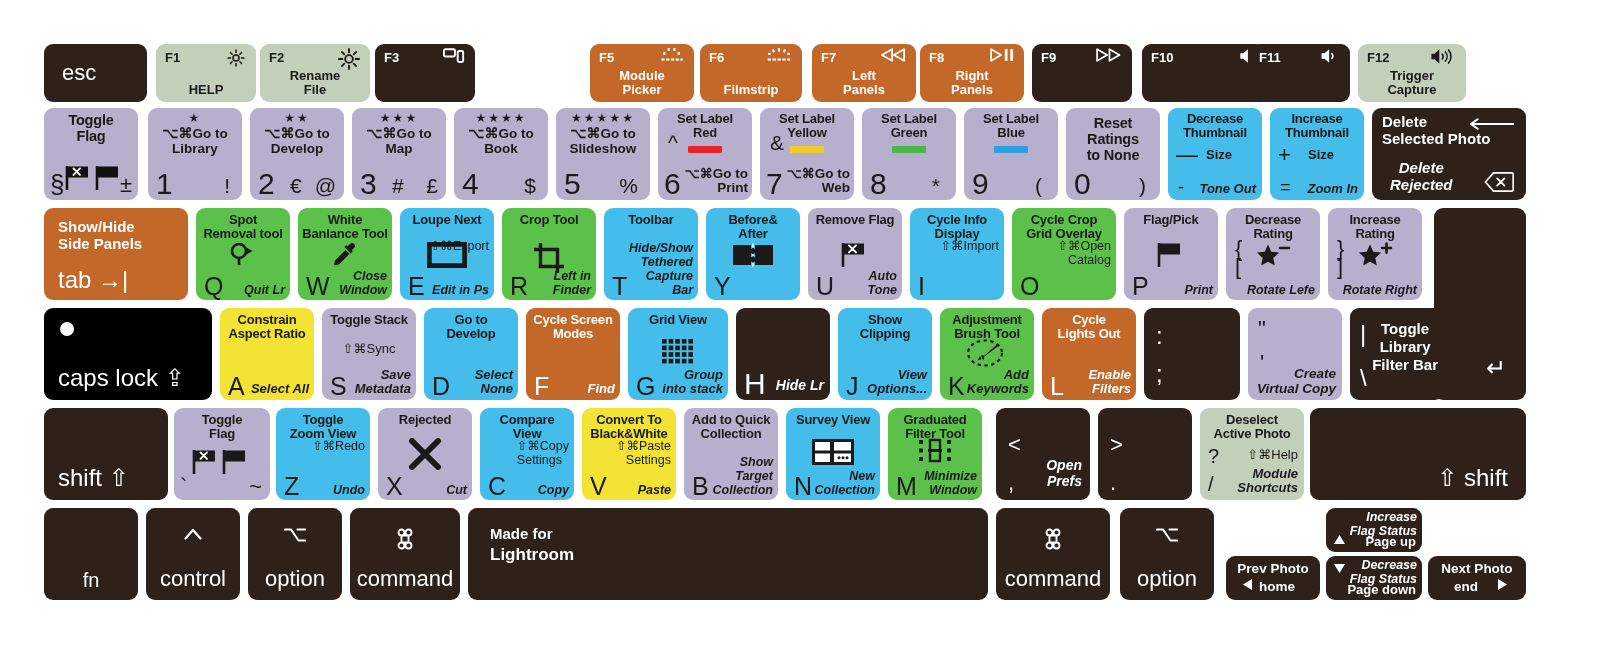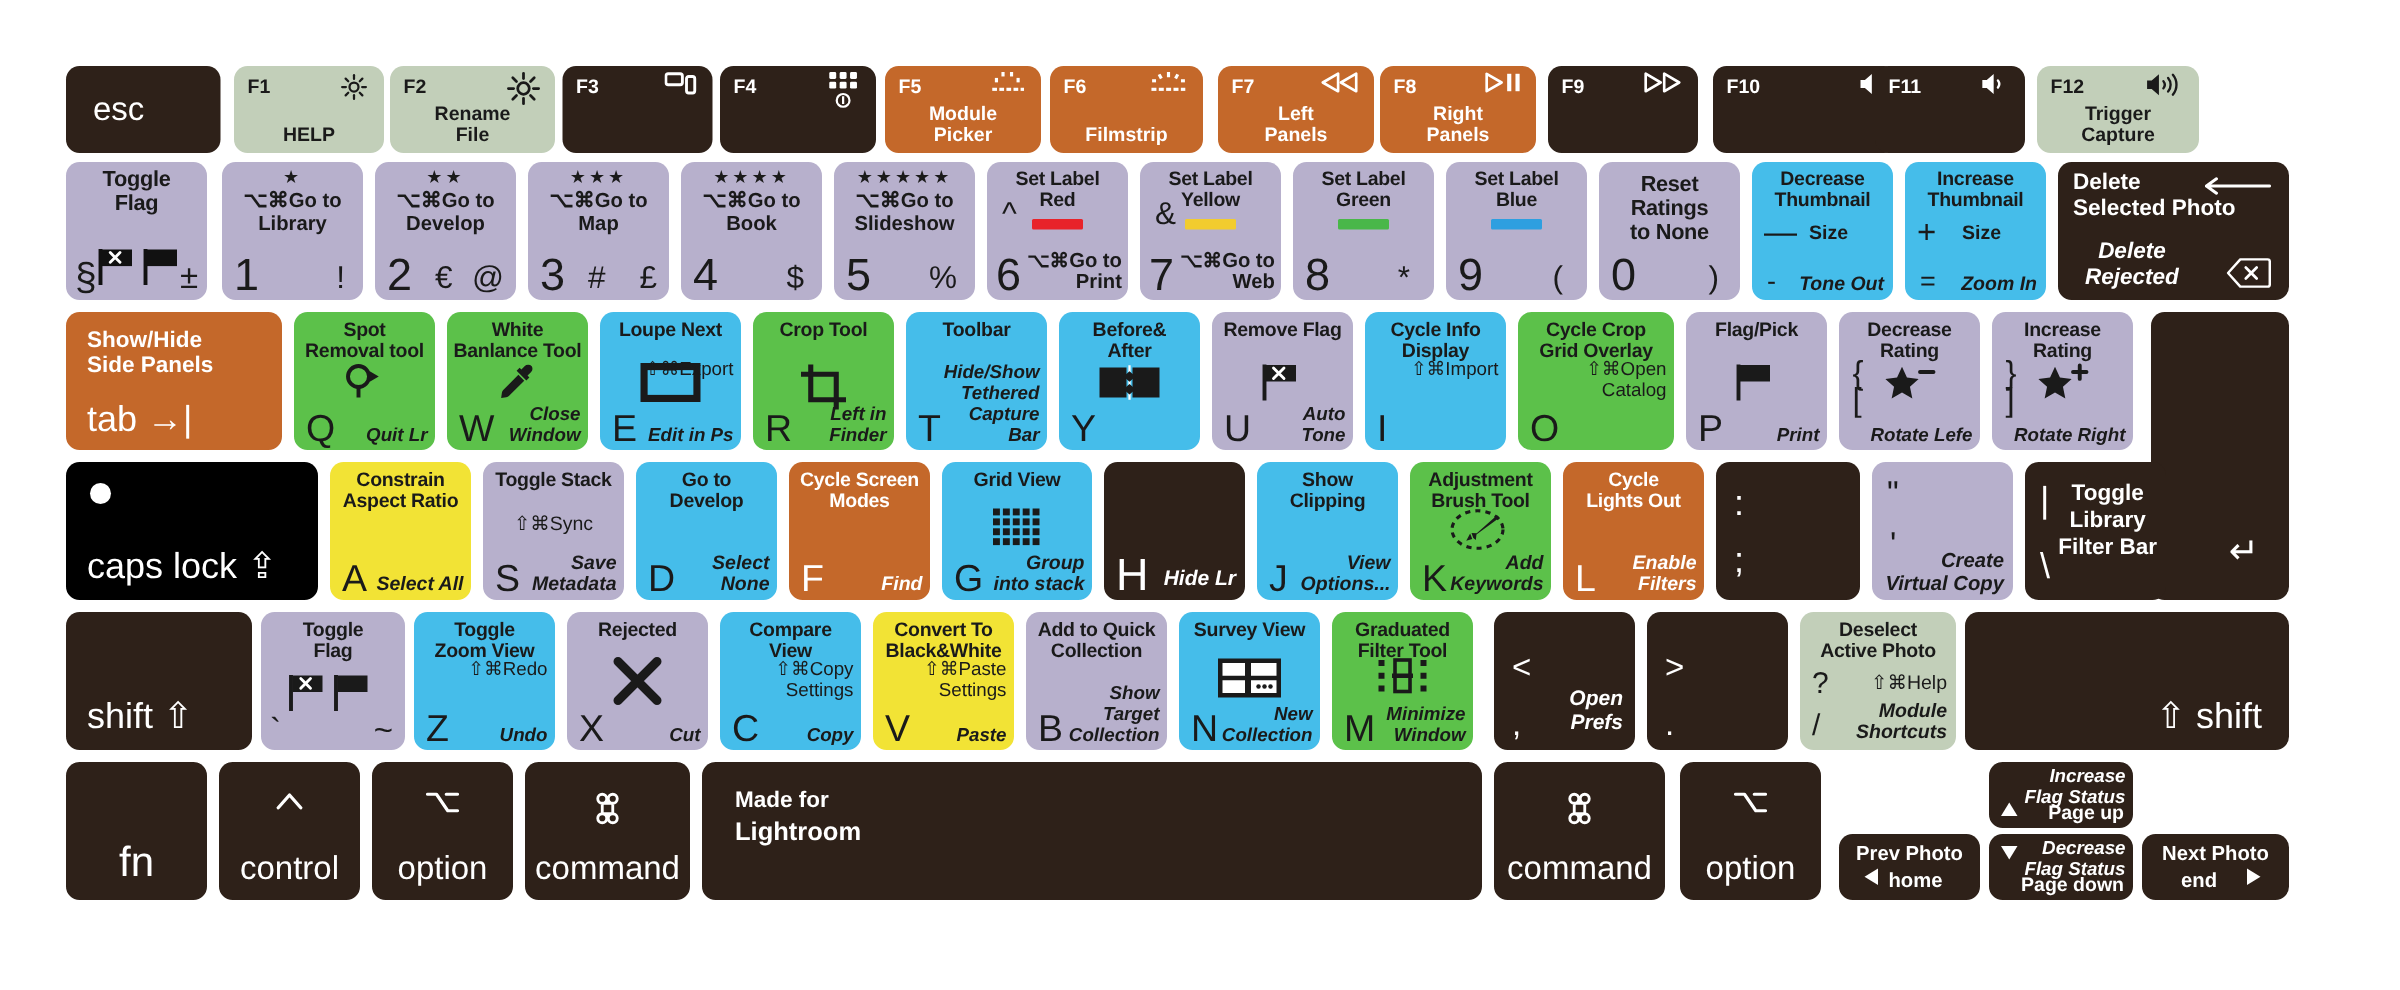--- a/index.html
+++ b/index.html
@@ -92,37 +92,20 @@
         </svg>
       </div>
       <div class="fnname"><span>Rename</span><br><span>File</span></div>
     </div>
     <div class="key dark" style="left: 375px; top: 44px; width: 100px; height: 58px; background: rgb(46, 33, 25);">
       <div class="fnlabel">F3</div>
       <div class="fnicon">
         <svg width="22" height="17" viewBox="0 0 24 18">
           <rect x="1" y="1" width="12" height="8" rx="1.6" fill="none" stroke="#ffffff" stroke-width="2.1"></rect>
           <rect x="16" y="3" width="6" height="12" rx="1.6" fill="none" stroke="#ffffff" stroke-width="2.1"></rect>
-        </svg>
-      </div>
-    </div>
-    <div class="key dark" style="left: 480px; top: 44px; width: 104px; height: 58px; background: rgb(46, 33, 25);">
-      <div class="fnlabel">F4</div>
-      <div class="fnicon">
-        <svg width="22" height="24" viewBox="0 0 22 26">
-          <g fill="#ffffff">
-            <rect x="0" y="0" width="5" height="5" rx="1"></rect>
-            <rect x="7.5" y="0" width="5" height="5" rx="1"></rect>
-            <rect x="15" y="0" width="5" height="5" rx="1"></rect>
-            <rect x="0" y="7" width="5" height="5" rx="1"></rect>
-            <rect x="7.5" y="7" width="5" height="5" rx="1"></rect>
-            <rect x="15" y="7" width="5" height="5" rx="1"></rect>
-          </g>
-          <circle cx="10" cy="20.5" r="4.6" fill="none" stroke="#ffffff" stroke-width="1.6"></circle>
-          <path d="M10 17.6v5.6" stroke="#ffffff" stroke-width="1.6"></path>
         </svg>
       </div>
     </div>
     <div class="key dark" style="left: 590px; top: 44px; width: 104px; height: 58px; background: rgb(196, 104, 42);">
       <div class="fnlabel">F5</div>
       <div class="fnicon">
         <svg width="24" height="14" viewBox="0 0 26 16">
           <g fill="#ffffff">
             <rect x="8" y="0" width="2.4" height="3.4"></rect>
             <rect x="14.5" y="0" width="2.4" height="3.4"></rect>
@@ -591,21 +574,21 @@
         <svg width="34" height="32" viewBox="0 0 34 32">
           <path d="M4 3 30 29M30 3 4 29" stroke="#1a1a1a" stroke-width="6" stroke-linecap="round"></path>
         </svg>
       </div>
       <div class="bigchar sm">X</div>
       <div class="sub" style="right:5px;bottom:3px;text-align:right;font-size:12.5px;line-height:1.12;"><span>Cut</span></div>
     </div>
     <div class="key" style="left: 480px; top: 408px; width: 94px; height: 92px; background: rgb(69, 189, 234);">
       <div class="centertitle sm"><span>Compare</span><br><span>View</span></div>
       <div class="bigchar sm">C</div>
-      <div class="alt" style="right:5px;top:32px;text-align:right;font-size:12.5px;line-height:1.1;"><span>⇧⌘Copy</span><br><span>Settings</span></div>
+      <div class="alt" style="right:5px;top:32px;font-size:12.5px;line-height:1.1;"><span>⇧⌘Copy</span><br><span>Settings</span></div>
       <div class="sub" style="right:5px;bottom:3px;text-align:right;font-size:12.5px;line-height:1.12;"><span>Copy</span></div>
     </div>
     <div class="key" style="left: 582px; top: 408px; width: 94px; height: 92px; background: rgb(242, 227, 53);">
       <div class="centertitle sm"><span>Convert To</span><br><span>Black&amp;White</span></div>
       <div class="bigchar sm">V</div>
       <div class="alt" style="right:5px;top:32px;text-align:right;font-size:12.5px;line-height:1.1;"><span>⇧⌘Paste</span><br><span>Settings</span></div>
       <div class="sub" style="right:5px;bottom:3px;text-align:right;font-size:12.5px;line-height:1.12;"><span>Paste</span></div>
     </div>
     <div class="key" style="left: 684px; top: 408px; width: 94px; height: 92px; background: rgb(183, 176, 204);">
       <div class="centertitle sm"><span>Add to Quick</span><br><span>Collection</span></div>
@@ -663,21 +646,21 @@
       <div class="centertitle sm"><span>Deselect</span><br><span>Active Photo</span></div>
       <div class="legend" style="left:8px;top:38px;font-size:20px;font-weight:400;">?</div>
       <div class="legend" style="left:8px;bottom:6px;font-size:20px;font-weight:400;">/</div>
       <div class="alt" style="right:6px;top:40px;font-size:13px;">⇧⌘Help</div>
       <div class="sub" style="right:6px;bottom:4px;text-align:right;font-size:13px;line-height:1.12;"><span>Module</span><br><span>Shortcuts</span></div>
     </div>
     <div class="key dark" style="left: 1310px; top: 408px; width: 216px; height: 92px; background: rgb(46, 33, 25);">
       <div class="legend" style="right:18px;bottom:10px;font-size:24px;font-weight:400;">⇧ shift</div>
     </div>
     <div class="key dark" style="left: 44px; top: 508px; width: 94px; height: 92px; background: rgb(46, 33, 25);">
-      <div class="legend" style="left:0;right:0;bottom:10px;text-align:center;font-size:28px;font-weight:400;">fn</div>
+      <div class="legend" style="left:0;right:0;bottom:10px;text-align:center;font-size:20px;font-weight:400;">fn</div>
     </div>
     <div class="key dark" style="left: 146px; top: 508px; width: 94px; height: 92px; background: rgb(46, 33, 25);">
       <div class="iconbox" style="left:50%;transform:translateX(-50%);top:20px;">
         <svg width="18" height="12" viewBox="0 0 18 12">
           <path d="M1.5 10.5 9 2l7.5 8.5" fill="none" stroke="#fff" stroke-width="2.2" stroke-linecap="round" stroke-linejoin="round"></path>
         </svg>
       </div>
       <div class="legend" style="left:0;right:0;bottom:10px;text-align:center;font-size:22px;font-weight:400;">control</div>
     </div>
     <div class="key dark" style="left: 248px; top: 508px; width: 94px; height: 92px; background: rgb(46, 33, 25);">

